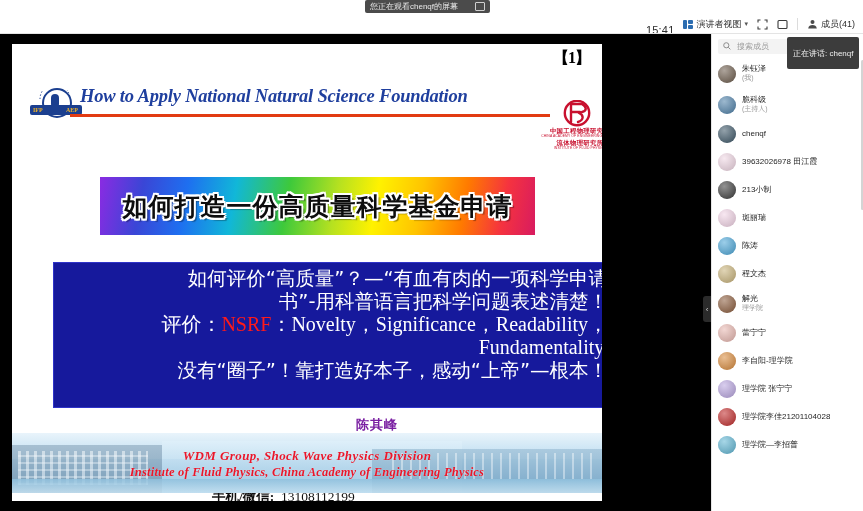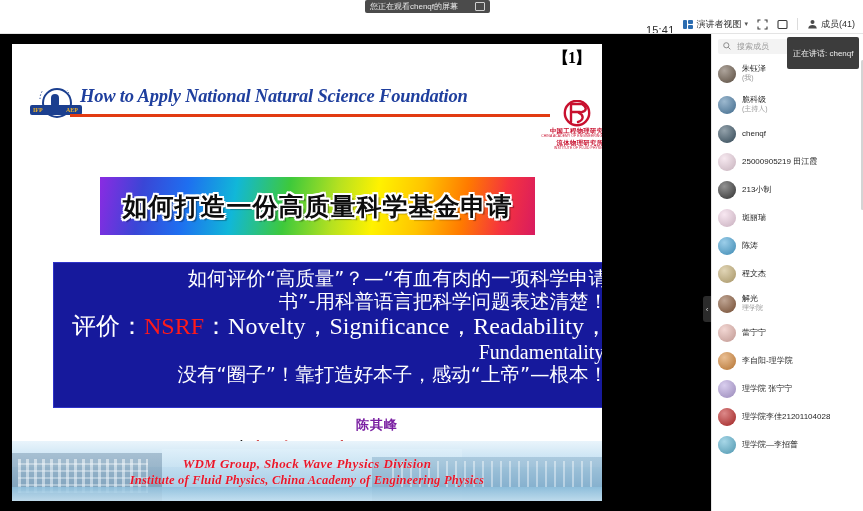--- a/index.html
+++ b/index.html
@@ -65,33 +65,33 @@
   .rainbow-txt{position:absolute;left:0;top:0;width:435px;height:58px;display:flex;align-items:center;
     justify-content:center;font-size:25px;font-weight:bold;color:#0d0d0d;letter-spacing:1px;
     text-shadow:-1.6px -1.6px 0 #fff, 1.6px -1.6px 0 #fff, -1.6px 1.6px 0 #fff, 1.6px 1.6px 0 #fff,
       0 -1.8px 0 #fff, 0 1.8px 0 #fff, -1.8px 0 0 #fff, 1.8px 0 0 #fff, 3px 3px 1px rgba(0,0,0,.35);}
 
   
   .bluebox{position:absolute;left:41px;top:218px;width:566px;height:146px;background:#16199c;
     border:1.5px solid #2f33c9;box-sizing:border-box;padding:5px 10px 0 10px;}
   .bb-line{color:#fff;font-weight:normal;line-height:1.16;white-space:nowrap;text-align:right;}
   .bb-cn{font-family:"DejaVu Sans","Liberation Sans",sans-serif;font-size:19.5px;letter-spacing:0px;}
-  .bb-mix{font-family:"Liberation Serif","DejaVu Serif",serif;font-size:24px;}
+  .bb-mix{font-family:"Liberation Serif","DejaVu Serif",serif;font-size:20px;}
   .bb-en{font-family:"Liberation Serif","DejaVu Serif",serif;font-size:20px;}
   .nsrf{color:#ff1a1a;}
 
   
   .contact{position:absolute;left:200px;top:372px;width:330px;font-family:"Liberation Serif","DejaVu Serif",serif;}
   .c-name{font-size:13px;font-weight:bold;color:#7a1fa2;text-align:center;margin-bottom:2px;letter-spacing:1px;}
   .c-row{font-size:13.5px;color:#111;line-height:1.28;white-space:nowrap;}
   .c-mail{color:#c00000;text-decoration:underline;}
   .c-lab{font-weight:bold;}
 
   
-  .photostrip{position:absolute;left:0;bottom:0;width:590px;height:60px;overflow:hidden;
+  .photostrip{position:absolute;left:0;bottom:8px;width:590px;height:60px;overflow:hidden;
     background:linear-gradient(180deg,#cfe7f5 0%,#9ec9e6 35%,#7fb6dd 60%,#6aa9d4 100%);}
   .ps-sky{position:absolute;left:0;top:0;width:590px;height:26px;
     background:linear-gradient(180deg,#e9f4fb 0%,#bcdcf0 100%);}
   .ps-bldgL{position:absolute;left:0;top:12px;width:150px;height:48px;
     background:linear-gradient(180deg,#9fb9cc 0%,#7d9cb3 100%);opacity:.85;}
   .ps-bldgL:after{content:"";position:absolute;left:6px;top:6px;width:130px;height:34px;
     background:repeating-linear-gradient(90deg,rgba(255,255,255,.55) 0 3px,rgba(0,0,0,0) 3px 8px),
                repeating-linear-gradient(0deg,rgba(255,255,255,.4) 0 2px,rgba(0,0,0,0) 2px 7px);}
   .ps-bldgR{position:absolute;right:0;top:16px;width:230px;height:44px;
     background:linear-gradient(180deg,#a8c8dd 0%,#7aa8c6 100%);opacity:.9;}
@@ -305,21 +305,21 @@
           </div>
           <div class="pnameWrap">
             <div class="pname">chenqf</div>
           </div>
         </div>
         <div class="prow">
           <div class="pav" style="background: rgb(240, 215, 228);">
             <i style="background: radial-gradient(circle at 35% 30%, rgba(255, 255, 255, 0.45), rgba(0, 0, 0, 0.18));"></i>
           </div>
           <div class="pnameWrap">
-            <div class="pname">25000905219 田江霞</div>
+            <div class="pname">39632026978 田江霞</div>
           </div>
         </div>
         <div class="prow">
           <div class="pav" style="background: rgb(58, 58, 58);">
             <i style="background: radial-gradient(circle at 35% 30%, rgba(255, 255, 255, 0.45), rgba(0, 0, 0, 0.18));"></i>
           </div>
           <div class="pnameWrap">
             <div class="pname">213小制</div>
           </div>
         </div>

